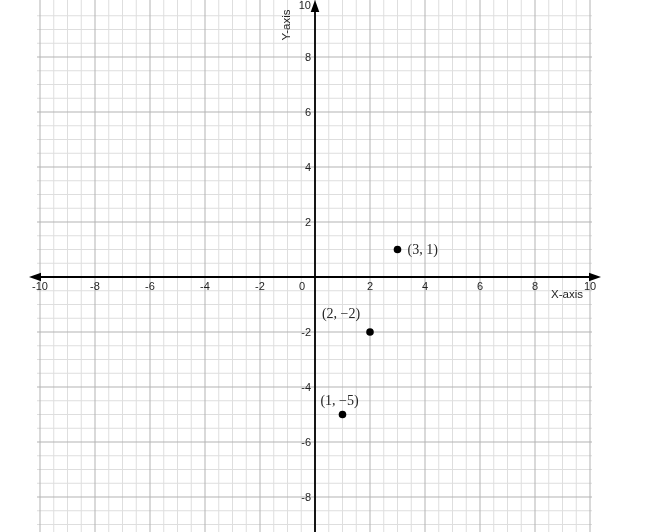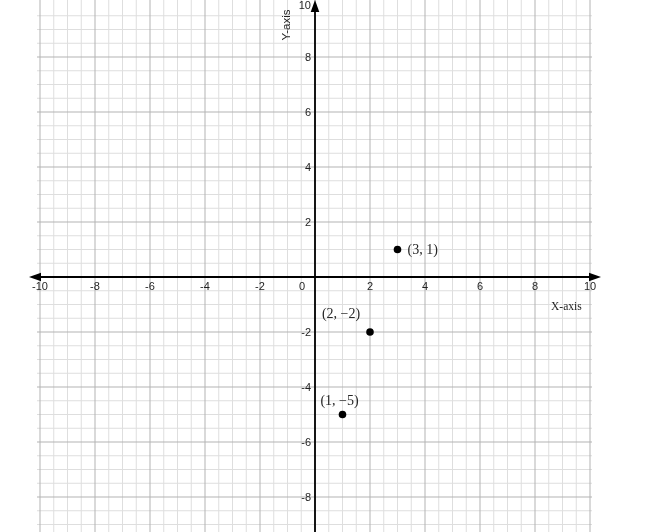--- a/index.html
+++ b/index.html
@@ -10,21 +10,21 @@
     overflow:hidden;
     font-family:"Liberation Sans",sans-serif;
   }
   #plot{position:absolute;left:0;top:0;}
   .axis-label{
     position:absolute;
     font-size:11.5px;
     color:#1f1f1f;
     line-height:13px;
   }
-  .xlabel{left:551px;top:300px;width:44px;font-family:Liberation Serif, serif;}
+  .xlabel{left:551px;top:288px;width:44px;}
   .ylabel{
     left:259px;top:18px;width:56px;height:14px;
     text-align:center;
     transform:rotate(-90deg);
   }
 </style>
 </head>
 <body>
 
 <div class="stage">

